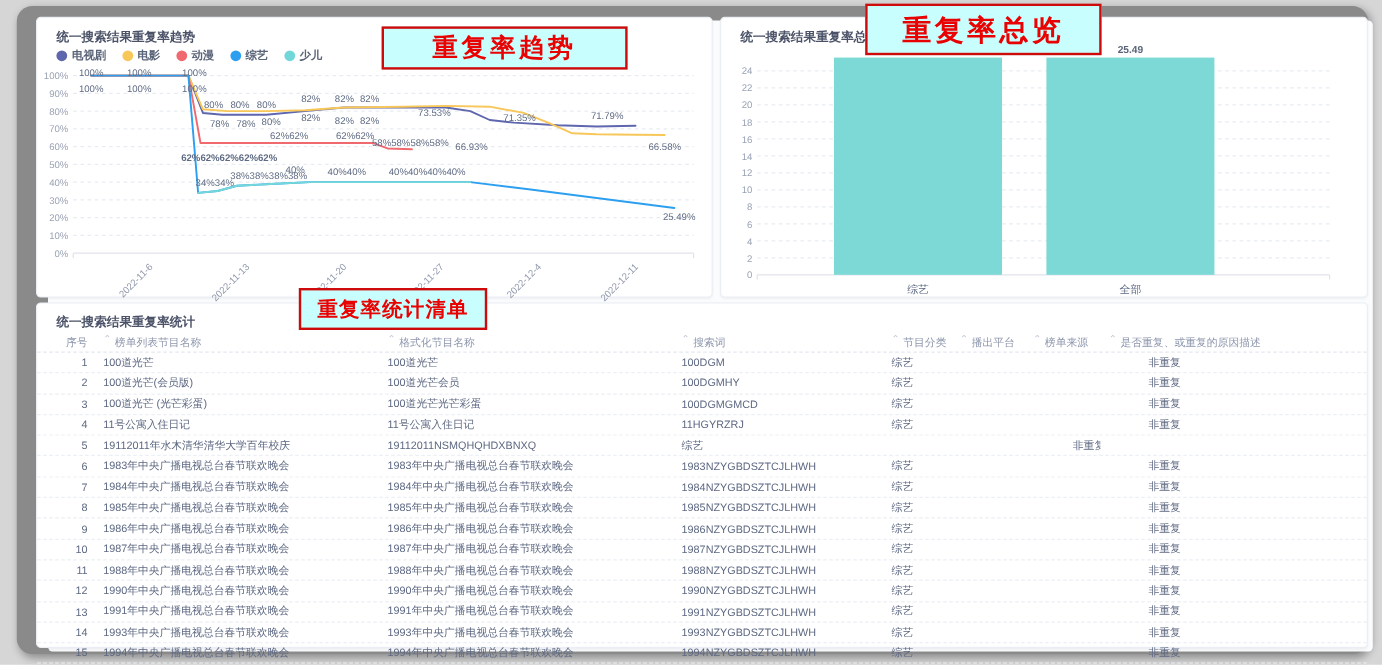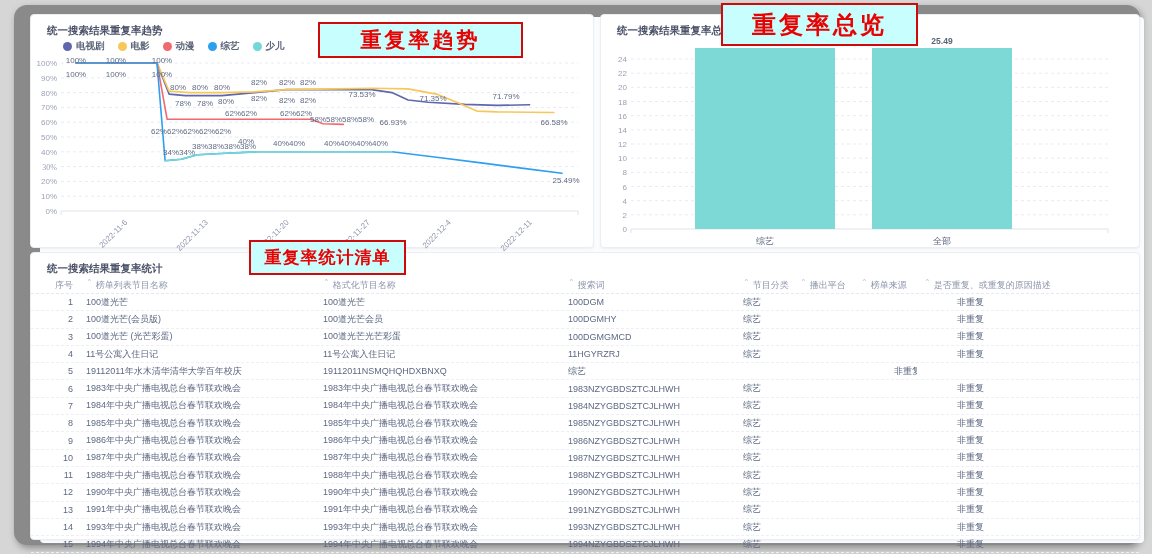--- a/index.html
+++ b/index.html
@@ -10,21 +10,21 @@
   .content{position:absolute;left:26px;top:12px;width:1104px;height:526px;
     background:#fbfcfd;border-radius:4px;}
   .panel{position:absolute;background:#fff;border:1px solid #ebeef3;border-radius:4px;
     box-shadow:0 1px 2px rgba(120,130,150,.10);z-index:3;}
   #panel-trend{left:30px;top:14px;width:562px;height:232px;}
   #panel-overview{left:600px;top:14px;width:538px;height:232px;}
   #panel-table{left:30px;top:252px;width:1108px;height:286px;}
   .panel-title{position:absolute;left:16px;top:9px;font-size:10.5px;font-weight:bold;
     color:#4b5268;white-space:nowrap;}
   
-  .legend{position:absolute;left:16px;top:25px;display:flex;gap:13px;z-index:4;margin-left:16px;}
+  .legend{position:absolute;left:16px;top:25px;display:flex;gap:13px;z-index:4;}
   .legend-item{display:flex;align-items:center;gap:4px;font-size:9.5px;font-weight:bold;color:#5a6478;cursor:pointer;}
   .legend-dot{width:9px;height:9px;border-radius:50%;}
   
   .ytick{position:absolute;font-size:8px;color:#9aa2b4;width:26px;text-align:right;}
   .xtick{position:absolute;font-size:8px;color:#8f97ab;white-space:nowrap;
     transform:rotate(-45deg);transform-origin:100% 0;}
   .plabel{position:absolute;font-size:8px;color:#5f6b84;white-space:nowrap;transform:translateX(-50%);}
   .bar{position:absolute;background:#7cd9d5;}
   .bar-value{position:absolute;font-size:8.5px;color:#5a6478;transform:translateX(-50%);font-weight:bold;}
   .cat-label{position:absolute;font-size:9px;color:#5d6882;transform:translateX(-50%);}
@@ -98,21 +98,21 @@
           <line x1="30" y1="48" x2="547" y2="48" stroke="#e8ebf2" stroke-width="1" stroke-dasharray="3,3"></line>
           <polyline points="45.0,48.0 85.5,48.0 126.0,48.0 138.1,79.1 154.4,80.6 190.8,80.6 223.2,77.6 255.6,74.6 304.2,74.6 340.6,74.6 360.9,77.6 377.1,85.0 397.3,87.2 433.8,89.4 466.2,90.4 498.6,89.8" fill="none" stroke="#5e66ad" stroke-width="1.6" stroke-linejoin="round" stroke-linecap="round"></polyline>
           <polyline points="45.0,48.0 85.5,48.0 126.0,48.0 138.1,76.1 158.4,77.6 190.8,77.6 223.2,76.9 255.6,74.6 304.2,73.9 340.6,73.2 377.1,73.9 405.4,79.1 425.7,87.2 445.9,96.1 466.2,96.9 498.6,97.3 522.9,97.5" fill="none" stroke="#f8c75a" stroke-width="1.6" stroke-linejoin="round" stroke-linecap="round"></polyline>
           <polyline points="45.0,48.0 85.5,48.0 126.0,48.0 136.1,104.2 166.5,104.2 207.0,104.2 247.5,104.2 279.9,104.2 292.0,108.7 312.3,109.4" fill="none" stroke="#f0696f" stroke-width="1.6" stroke-linejoin="round" stroke-linecap="round"></polyline>
           <polyline points="45.0,48.0 85.5,48.0 126.0,48.0 134.1,145.7 150.3,144.2 166.5,139.8 194.8,138.3 227.3,136.8 267.8,136.8 308.3,136.8 360.9,136.8 409.5,142.7 450.0,147.9 490.5,153.1 531.0,158.3" fill="none" stroke="#2d9ff1" stroke-width="1.6" stroke-linejoin="round" stroke-linecap="round"></polyline>
           <polyline points="134.1,145.7 150.3,144.2 166.5,139.8 194.8,138.3 227.3,136.8 267.8,136.8 308.3,136.8 360.9,136.8" fill="none" stroke="#73d6d8" stroke-width="1.6" stroke-linejoin="round" stroke-linecap="round"></polyline>
         </svg>
         <div class="ytick" style="left: 0px; top: 192px;">0%</div>
         <div class="ytick" style="left: 0px; top: 177.2px;">10%</div>
         <div class="ytick" style="left: 0px; top: 162.4px;">20%</div>
-        <div class="ytick" style="left: 0px; top: 147.6px; font-family: Liberation Serif, serif;">30%</div>
+        <div class="ytick" style="left: 0px; top: 147.6px;">30%</div>
         <div class="ytick" style="left: 0px; top: 132.8px;">40%</div>
         <div class="ytick" style="left: 0px; top: 118px;">50%</div>
         <div class="ytick" style="left: 0px; top: 103.2px;">60%</div>
         <div class="ytick" style="left: 0px; top: 88.4px;">70%</div>
         <div class="ytick" style="left: 0px; top: 73.6px;">80%</div>
         <div class="ytick" style="left: 0px; top: 58.8px;">90%</div>
         <div class="ytick" style="left: 0px; top: 44px;">100%</div>
         <div class="plabel" style="left: 45px; top: 41px;">100%</div>
         <div class="plabel" style="left: 85px; top: 41px;">100%</div>
         <div class="plabel" style="left: 131px; top: 41px;">100%</div>
@@ -128,21 +128,21 @@
         <div class="plabel" style="left: 152px; top: 84px;">78%</div>
         <div class="plabel" style="left: 174px; top: 84px;">78%</div>
         <div class="plabel" style="left: 195px; top: 82px;">80%</div>
         <div class="plabel" style="left: 228px; top: 79px;">82%</div>
         <div class="plabel" style="left: 256px; top: 81px;">82%</div>
         <div class="plabel" style="left: 277px; top: 81px;">82%</div>
         <div class="plabel" style="left: 307px; top: 75px; margin-left: 24px;">73.53%</div>
         <div class="plabel" style="left: 210px; top: 94px;">62%62%</div>
         <div class="plabel" style="left: 265px; top: 94px;">62%62%</div>
         <div class="plabel" style="left: 311px; top: 100px;">58%58%58%58%</div>
-        <div class="plabel" style="left: 160px; top: 112px;">62%62%62%62%62%</div>
+        <div class="plabel" style="left: 160px; top: 112px; font-weight: bold;">62%62%62%62%62%</div>
         <div class="plabel" style="left: 402px; top: 79px;">71.35%</div>
         <div class="plabel" style="left: 475px; top: 77px;">71.79%</div>
         <div class="plabel" style="left: 362px; top: 103px;">66.93%</div>
         <div class="plabel" style="left: 523px; top: 103px;">66.58%</div>
         <div class="plabel" style="left: 193px; top: 127px;">38%38%38%38%</div>
         <div class="plabel" style="left: 215px; top: 122px;">40%</div>
         <div class="plabel" style="left: 258px; top: 124px;">40%40%</div>
         <div class="plabel" style="left: 325px; top: 124px;">40%40%40%40%</div>
         <div class="plabel" style="left: 148px; top: 133px;">34%34%</div>
         <div class="plabel" style="left: 535px; top: 161px;">25.49%</div>

